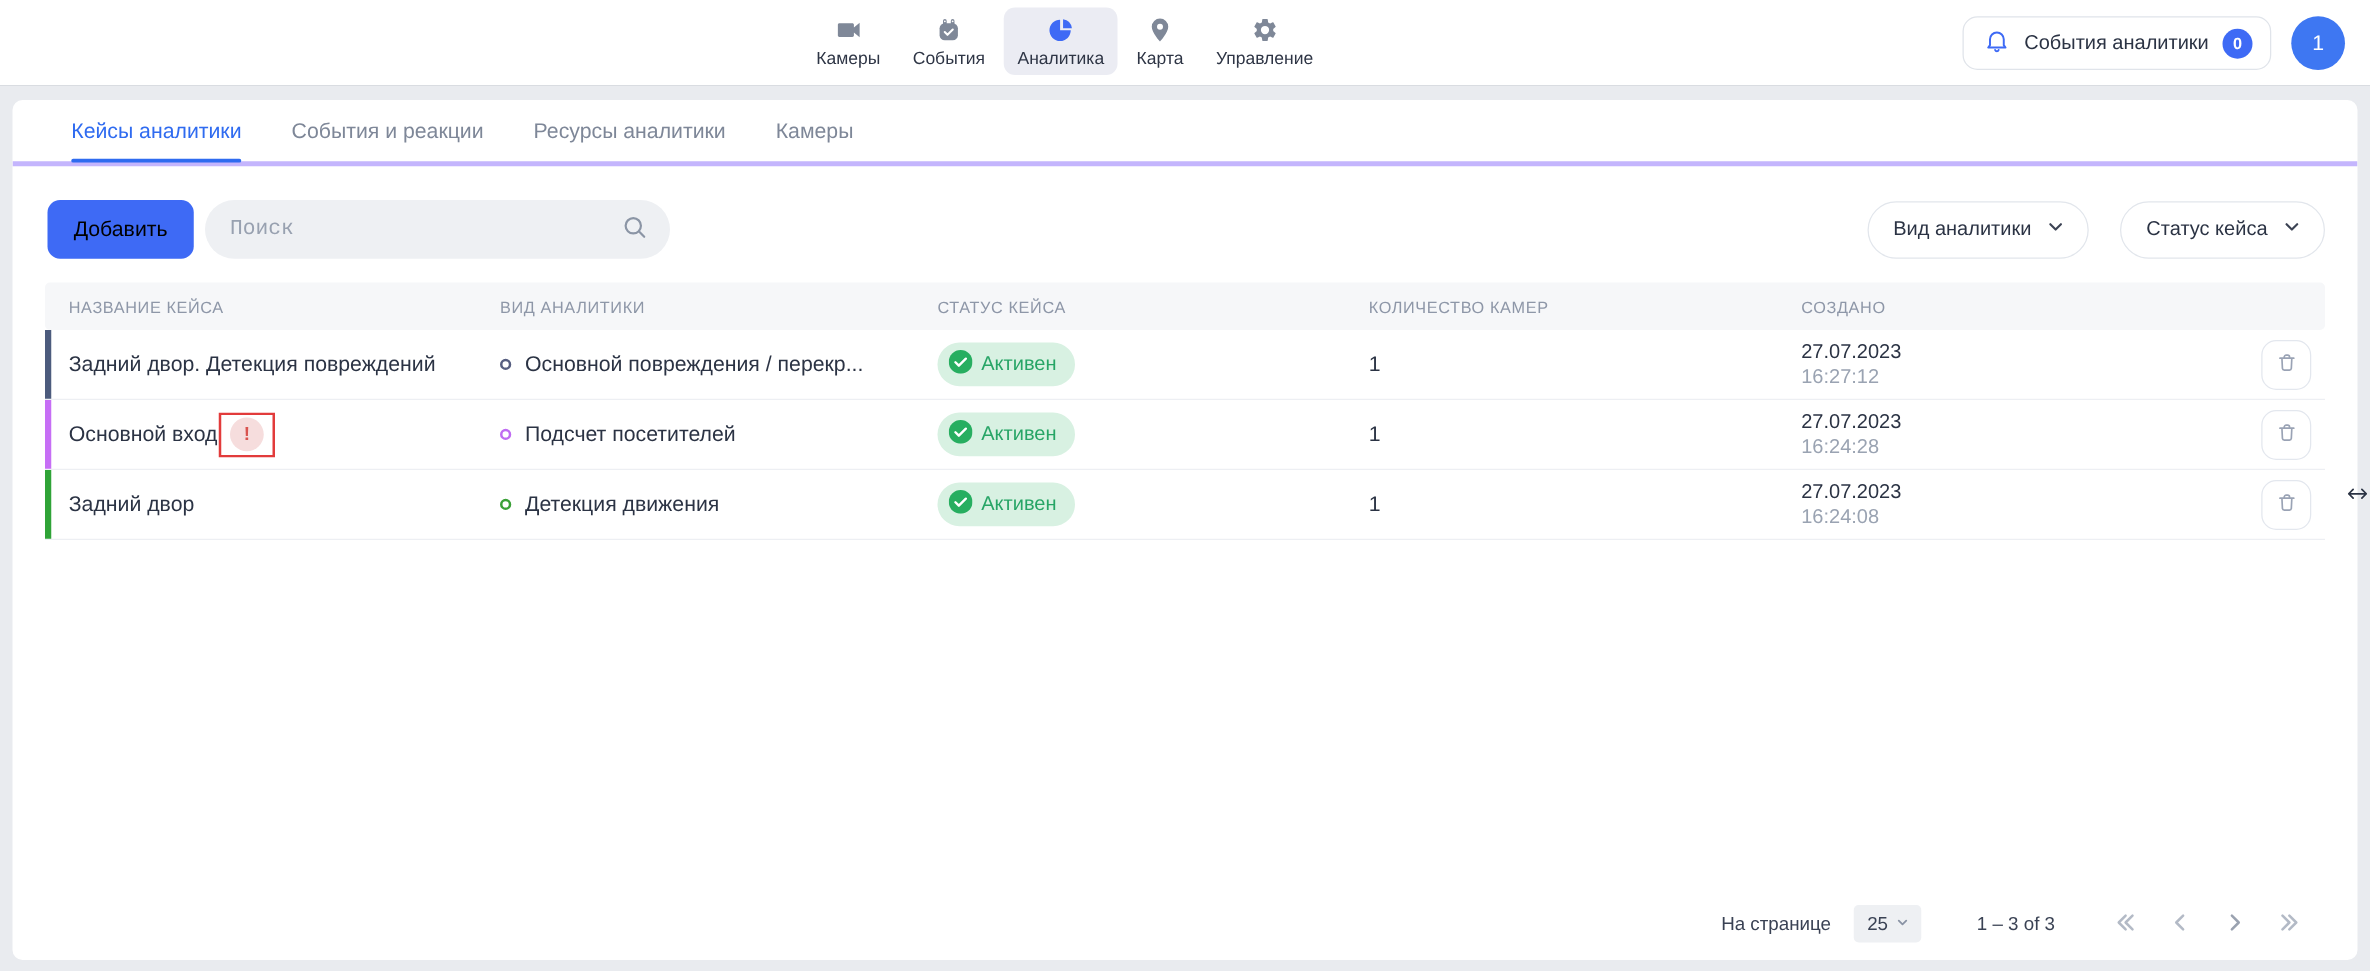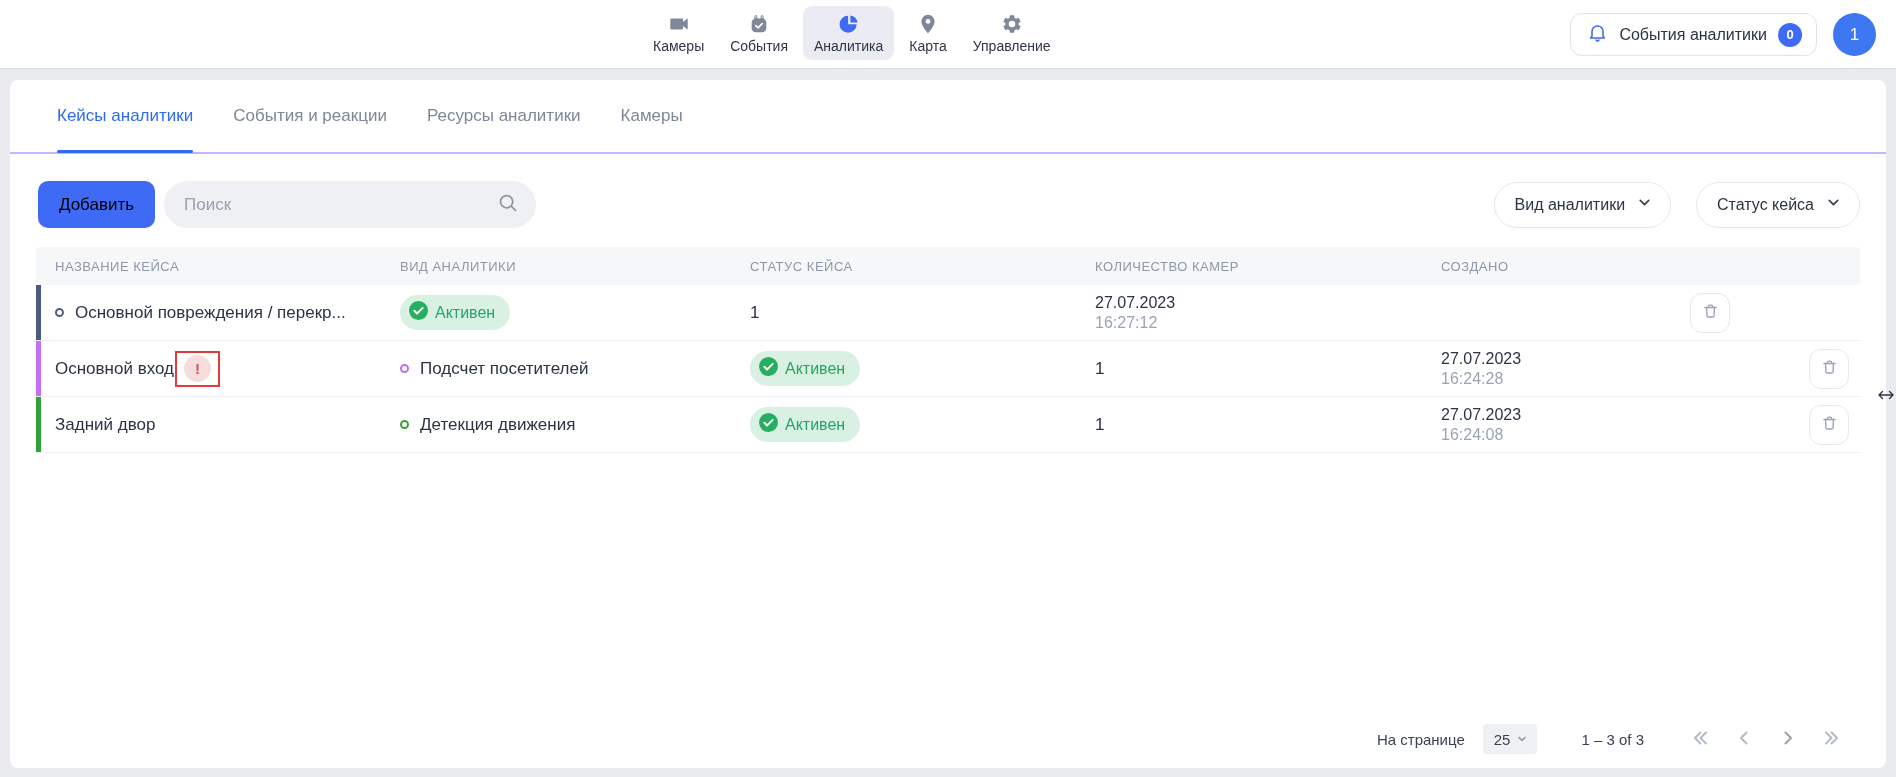--- a/index.html
+++ b/index.html
@@ -43,22 +43,22 @@
     width:43px; height:43px; border-radius:50%; background:#3e77f2;
     color:#fff; font-size:17px; display:flex; align-items:center; justify-content:center;
     cursor:pointer;
   }
   
   .card {
     position:absolute; left:10px; right:10px; top:80px; bottom:9px;
     background:#fff; border-radius:8px; overflow:hidden;
   }
   .tabs {
-    display:flex; gap:40px; padding-left:47px; height:74px; align-items:stretch;
-    border-bottom:2px solid #c4b5fd;
+    display:flex; gap:40px; padding-left:47px; height:53px; align-items:stretch;
+    border-bottom:4px solid #c4b5fd;
   }
   .tab {
     font-size:17px; color:#7e8798; display:flex; align-items:center;
     position:relative; cursor:pointer; white-space:nowrap;
   }
   .tab.active { color:#2f6bf0; }
   .tab.active::after {
     content:""; position:absolute; left:0; right:0; bottom:-1px; height:3px;
     background:#2f6bf0; border-radius:3px;
   }
@@ -69,21 +69,21 @@
   .btn-add {
     width:117px; height:47px; border:none; border-radius:10px; background:#3e6af5;
     color:#000000; font-size:17px; font-family:inherit; cursor:pointer;
   }
   .search {
     margin-left:9px; width:372px; height:47px; border-radius:24px; background:#eef0f3;
     display:flex; align-items:center; padding:0 18px 0 20px;
   }
   .search input {
     flex:1; border:none; background:transparent; outline:none;
-    font-size:17px; font-family:Liberation Sans, sans-serif; color:#2b3344;
+    font-size:17px; font-family:Liberation Mono, monospace; color:#2b3344;
   }
   .search input::placeholder { color:#98a1b0; }
   .tb-spacer { flex:1; }
   .filter-pill {
     height:46px; border:1px solid #e2e6ec; background:#fff; border-radius:23px;
     display:flex; align-items:center; gap:11px; padding:0 17px 0 20px;
     font-size:16px; color:#2b3344; cursor:pointer; margin-left:25px; white-space:nowrap;
   }
   
   .table { margin:19px 26px 0 26px; }
@@ -256,20 +256,21 @@
       <div>НАЗВАНИЕ КЕЙСА</div>
       <div>ВИД АНАЛИТИКИ</div>
       <div>СТАТУС КЕЙСА</div>
       <div>КОЛИЧЕСТВО КАМЕР</div>
       <div>СОЗДАНО</div>
       <div></div>
     </div>
 
     <div class="row grid-cols">
       <div class="stripe" style="background: rgb(76, 91, 125);"></div>
+      <div class="cell-name">Задний двор. Детекция повреждений</div>
       <div class="cell-type">
         <span class="type-dot" style="border-color: rgb(86, 94, 128);"></span>
         <span>Основной повреждения / перекр...</span>
       </div>
       <div>
         <span class="status-badge">
           <span>
             <svg width="19" height="19" viewBox="0 0 20 20">
                 <circle cx="10" cy="10" r="10" fill="#27ae60"></circle>
                 <path d="M5.6 10.3l2.9 2.9 5.9-5.9" stroke="#fff" stroke-width="2" fill="none" stroke-linecap="round" stroke-linejoin="round"></path>

